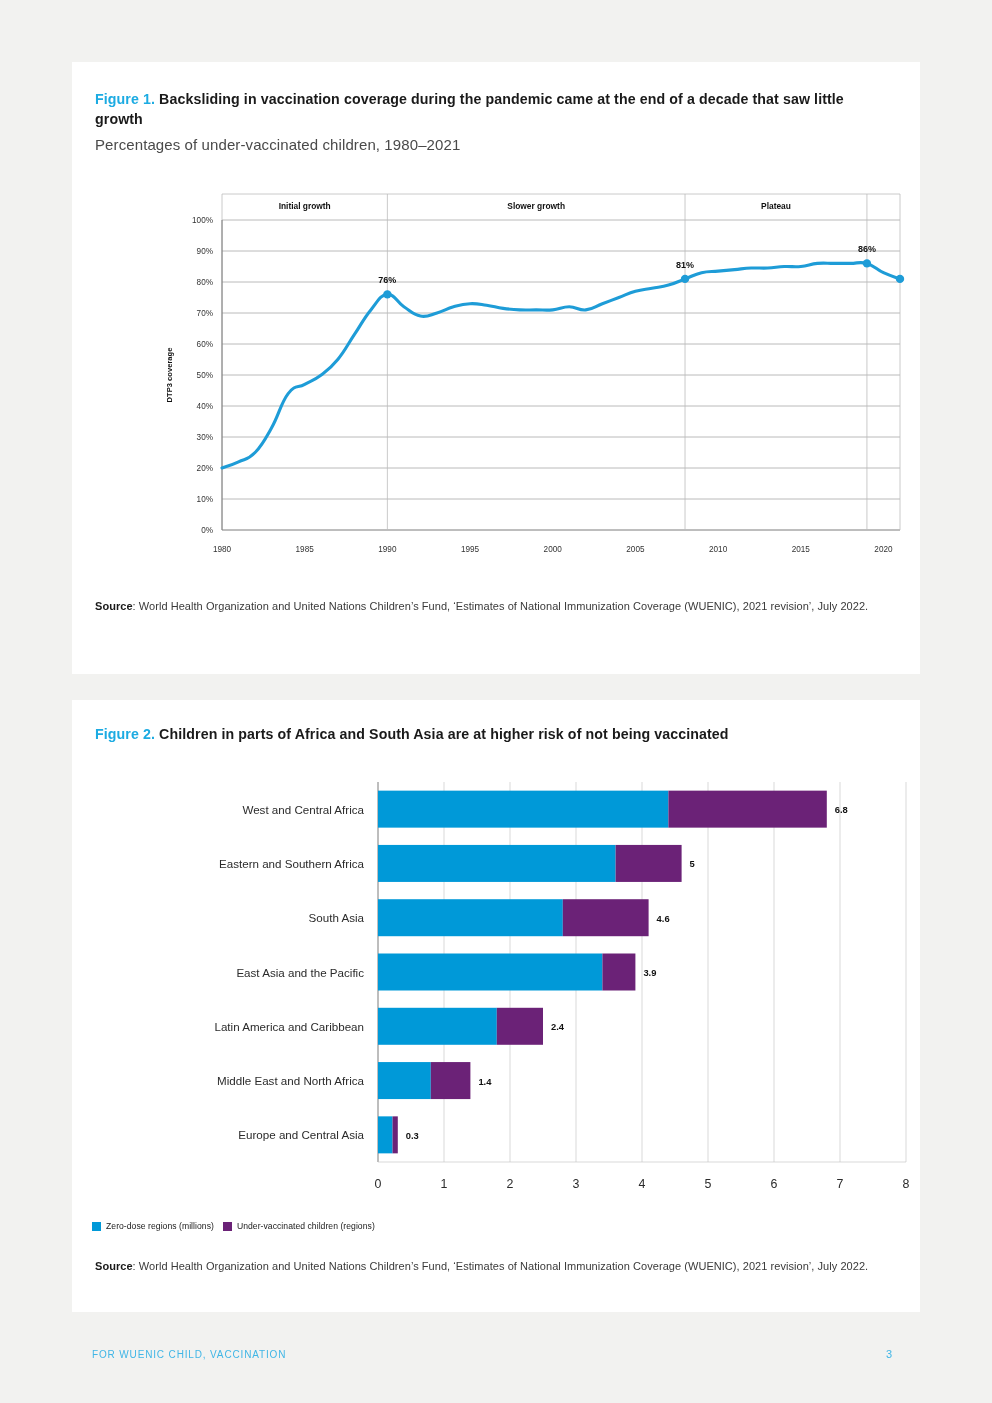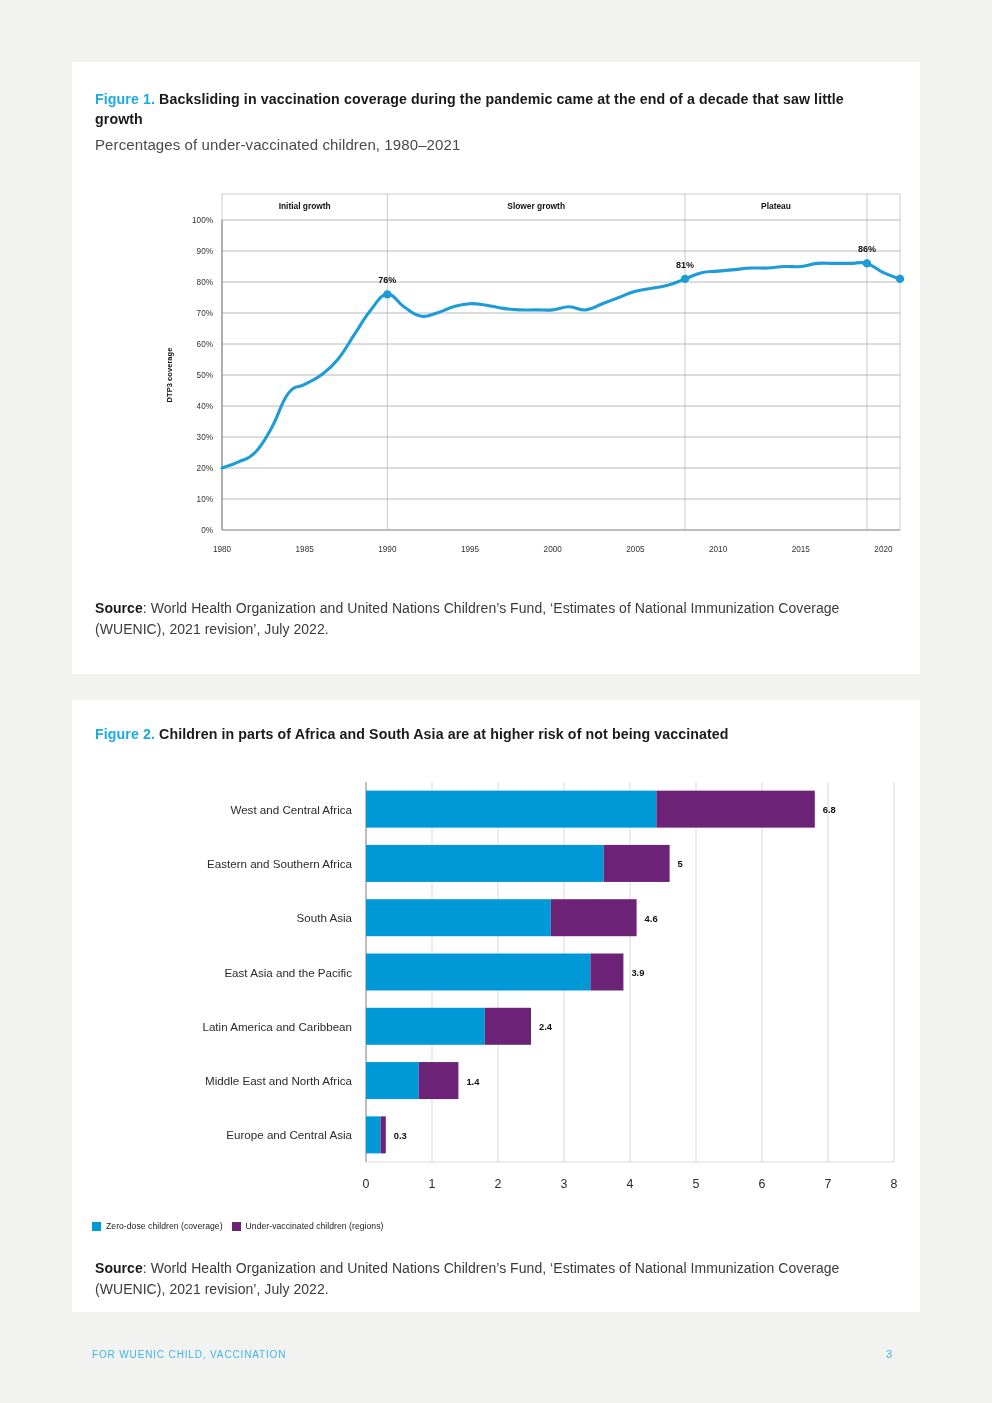--- a/index.html
+++ b/index.html
@@ -25,21 +25,21 @@
     line-height:1.38;letter-spacing:.1px;
     margin:0;
   }
   .fig-num{color:#1cabe2;font-weight:bold;}
   .fig-sub{
     font-size:15px;color:#4a4a4a;font-weight:normal;
     margin:7px 0 0 0;letter-spacing:.1px;
   }
 
   .source{
-    font-size:14px;color:#3a3a3a;line-height:1.5;letter-spacing:.05px;
+    font-size:11px;color:#3a3a3a;line-height:1.5;letter-spacing:.05px;
   }
   .source b{font-weight:bold;color:#1a1a1a;}
 
   
   svg{display:block;}
   .gridline{stroke:#a8a8a8;stroke-width:.8;}
   .gridline-light{stroke:#c9c9c9;stroke-width:.7;}
   .axisline{stroke:#6e6e6e;stroke-width:.9;}
   .divider{stroke:#bdbdbd;stroke-width:.8;}
   .tick-lbl{font-family:"Liberation Sans",sans-serif;font-size:8.2px;fill:#333;}
@@ -136,21 +136,21 @@
       <b>Source</b><span>: World Health Organization and United Nations Children’s Fund, ‘Estimates of National Immunization Coverage (WUENIC), 2021 revision’, July 2022.</span>
     </div>
   </div>
 
   <div class="card" id="card-fig2">
 
     <div class="fig-head" style="position:absolute;left:23px;top:25px;width:800px;">
       <p class="fig-title"><span class="fig-num">Figure 2.</span> <span>Children in parts of Africa and South Asia are at higher risk of not being vaccinated</span></p>
     </div>
 
-    <div style="position:absolute;left:4px;top:72px;">
+    <div style="position:absolute;left:16px;top:72px;">
       <svg id="svg-fig2" width="848" height="430" viewBox="0 0 848 430">
           <line x1="290" y1="10" x2="290" y2="390" class="axisline"></line>
           <line x1="356" y1="10" x2="356" y2="390" class="gridline-light"></line>
           <line x1="422" y1="10" x2="422" y2="390" class="gridline-light"></line>
           <line x1="488" y1="10" x2="488" y2="390" class="gridline-light"></line>
           <line x1="554" y1="10" x2="554" y2="390" class="gridline-light"></line>
           <line x1="620" y1="10" x2="620" y2="390" class="gridline-light"></line>
           <line x1="686" y1="10" x2="686" y2="390" class="gridline-light"></line>
           <line x1="752" y1="10" x2="752" y2="390" class="gridline-light"></line>
           <line x1="818" y1="10" x2="818" y2="390" class="gridline-light"></line>
@@ -191,21 +191,21 @@
           <text x="620" y="416" text-anchor="middle" class="xnum">5</text>
           <text x="686" y="416" text-anchor="middle" class="xnum">6</text>
           <text x="752" y="416" text-anchor="middle" class="xnum">7</text>
           <text x="818" y="416" text-anchor="middle" class="xnum">8</text>
         </svg>
     </div>
 
     <div class="legend" style="position:absolute;left:20px;top:521px;" id="legend-fig2">
         <div class="legend-item">
           <span class="legend-swatch" style="background: rgb(0, 153, 216);"></span>
-          <span class="legend-text">Zero-dose children (coverage)</span>
+          <span class="legend-text">Zero-dose regions (millions)</span>
         </div>
         <div class="legend-item">
           <span class="legend-swatch" style="background: rgb(107, 34, 119);"></span>
           <span class="legend-text">Under-vaccinated children (regions)</span>
         </div>
       </div>
 
     <div class="source" style="position:absolute;left:23px;top:558px;width:800px;">
       <b>Source</b><span>: World Health Organization and United Nations Children’s Fund, ‘Estimates of National Immunization Coverage (WUENIC), 2021 revision’, July 2022.</span>
     </div>

